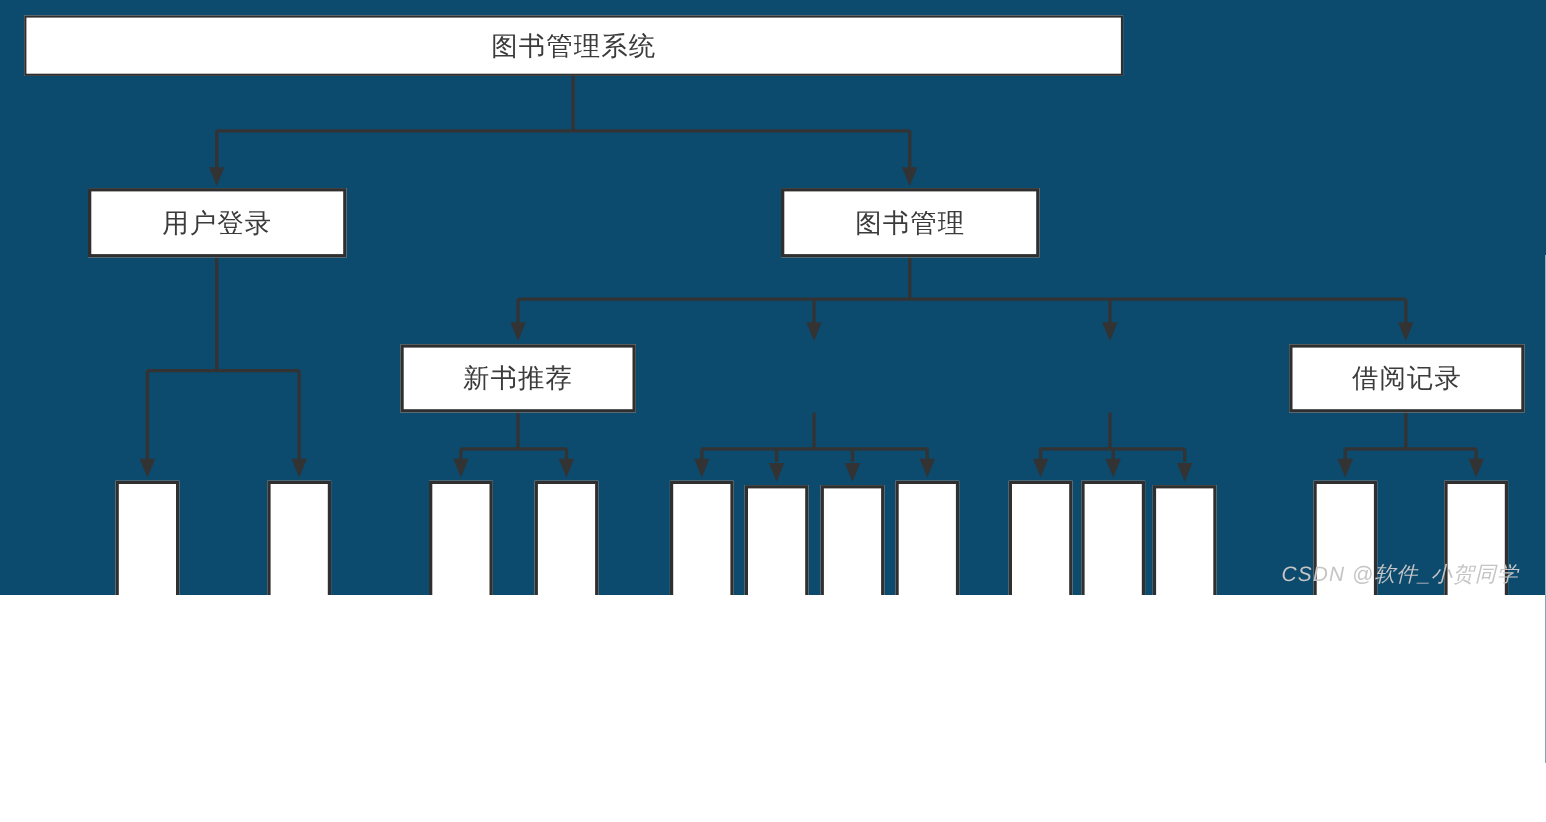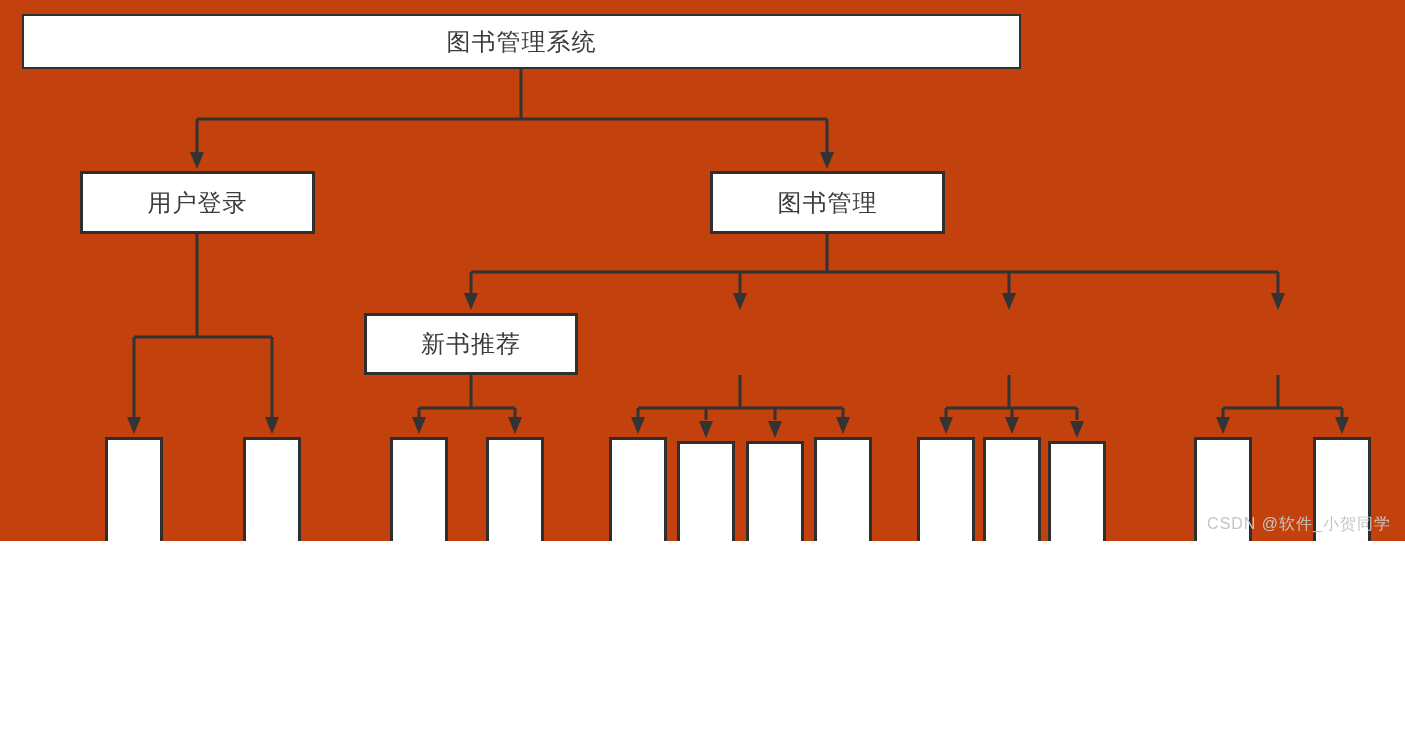--- a/index.html
+++ b/index.html
@@ -1,19 +1,19 @@
 <!DOCTYPE html>
 <html><head>
 <meta charset="utf-8">
 <style>
   html,body{margin:0;padding:0;background:#ffffff;}
   .canvas{
     position:relative;
     width:1405px;height:541px;
-    background:#c2410c;
+    background:#0c4a6e;
     font-family:"Liberation Sans","DejaVu Sans",sans-serif;
     overflow:hidden;
   }
   .connectors{position:absolute;left:0;top:0;width:1405px;height:747px;}
   .box{
     position:absolute;
     box-sizing:border-box;
     border:3px solid #2f2f2f;
     background:#ffffff;
     display:flex;
@@ -28,26 +28,27 @@
     text-orientation:mixed;
     font-size:23px;
     letter-spacing:7px;
     line-height:1;
     white-space:nowrap;
   }
   .leaf.long .vlabel{font-size:22px;letter-spacing:3px;}
   .leaf.mid .vlabel{letter-spacing:6px;}
   .watermark{
     position:absolute;
-    right:14px;
+    right:24px;
     bottom:6px;
-    font-size:16px;
+    font-size:19px;
     letter-spacing:1px;
     color:#c5c5c5;
     white-space:nowrap;
+    font-style:italic;
   }
 </style>
 </head>
 <body>
 
 <div class="canvas">
 
   <svg class="connectors" viewBox="0 0 1405 747" xmlns="http://www.w3.org/2000/svg">
     <g stroke="#333333" stroke-width="3" fill="none">
 
@@ -121,20 +122,23 @@
   <div class="box" style="left:80px;top:171px;width:235px;height:63px">
     <span class="hlabel">用户登录</span>
   </div>
   <div class="box" style="left:710px;top:171px;width:235px;height:63px">
     <span class="hlabel">图书管理</span>
   </div>
 
   <div class="box" style="left:364px;top:313px;width:214px;height:62px">
     <span class="hlabel">新书推荐</span>
   </div>
+  <div class="box" style="left:1172px;top:313px;width:214px;height:62px">
+    <span class="hlabel">借阅记录</span>
+  </div>
 
   <div class="box leaf" style="left:105px;top:437px;width:58px;height:300px">
     <span class="vlabel">用户登录</span>
   </div>
   <div class="box leaf" style="left:243px;top:437px;width:58px;height:300px">
     <span class="vlabel">注销登录</span>
   </div>
 
   <div class="box leaf" style="left:390px;top:437px;width:58px;height:300px">
     <span class="vlabel">查询图书</span>

